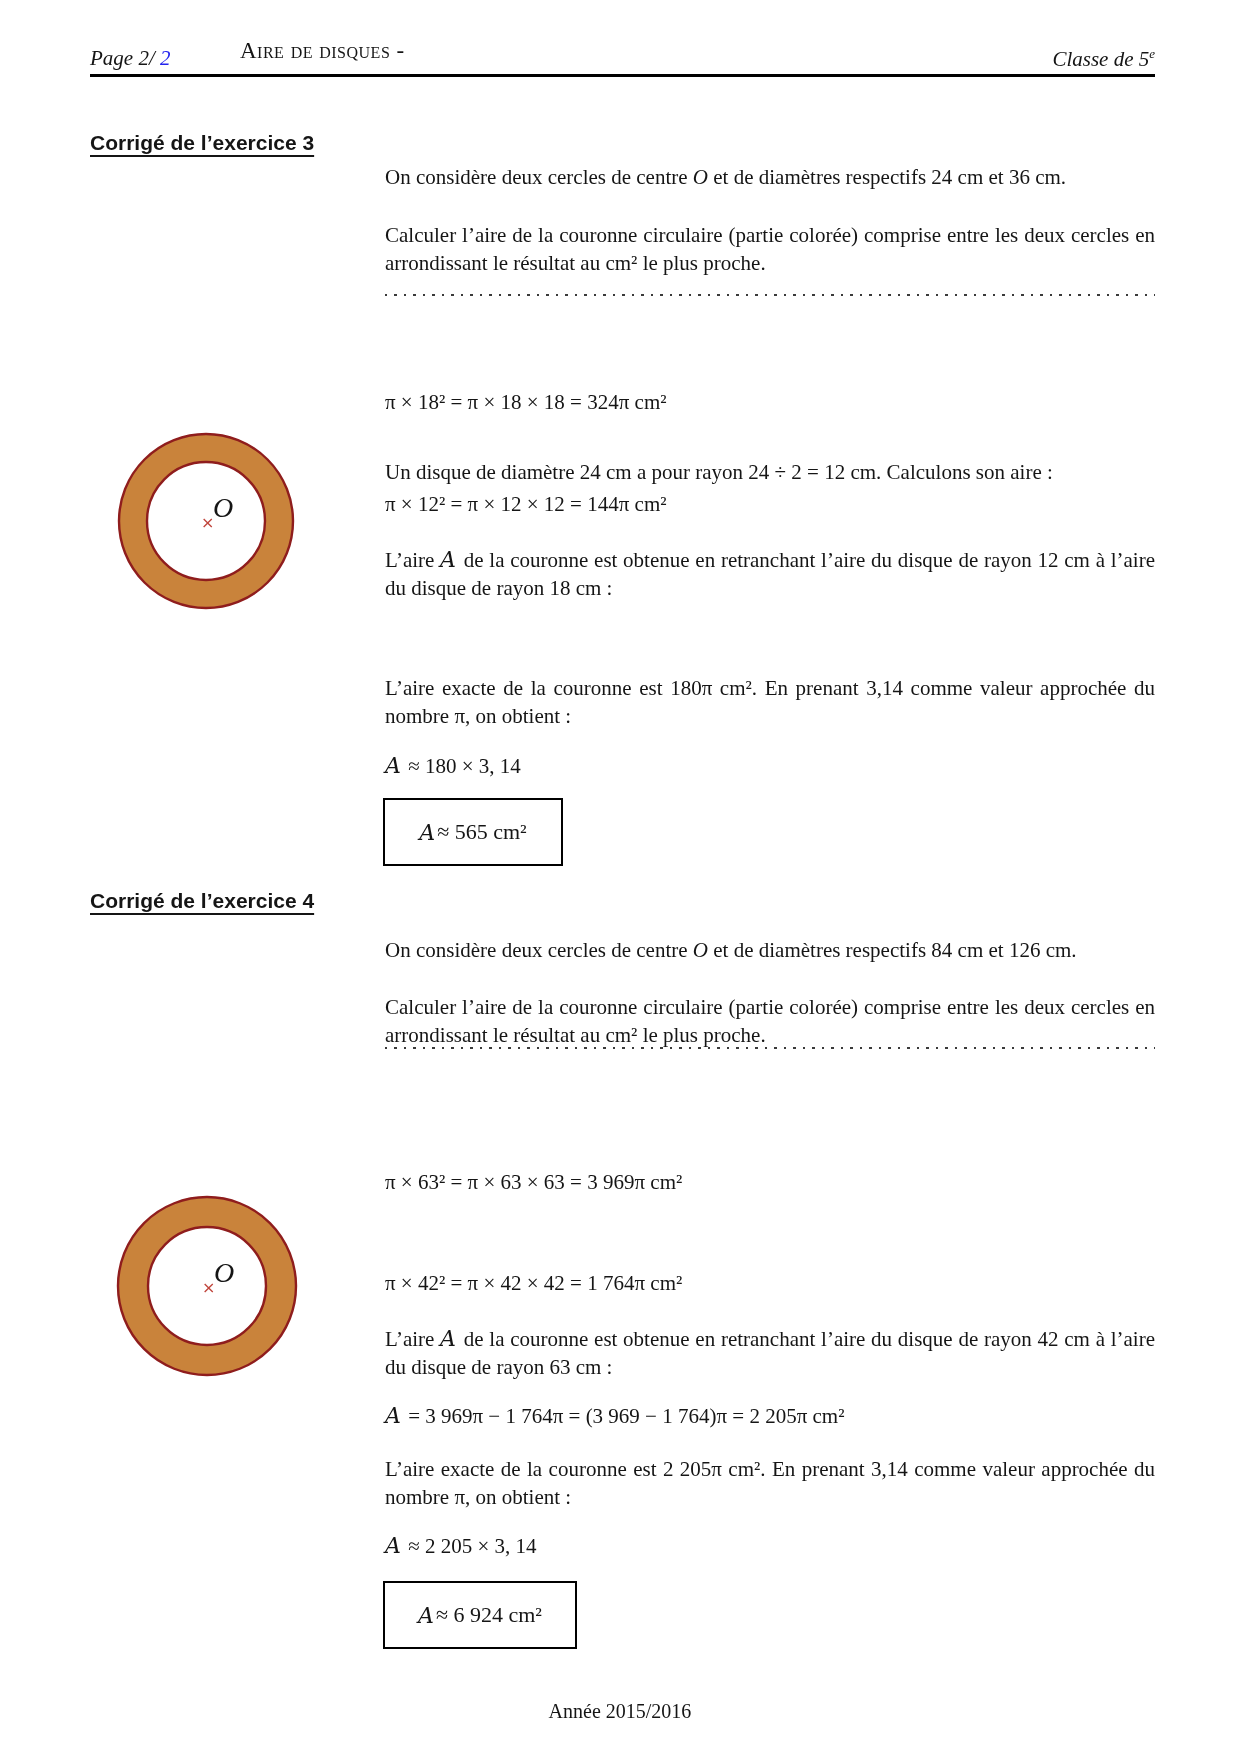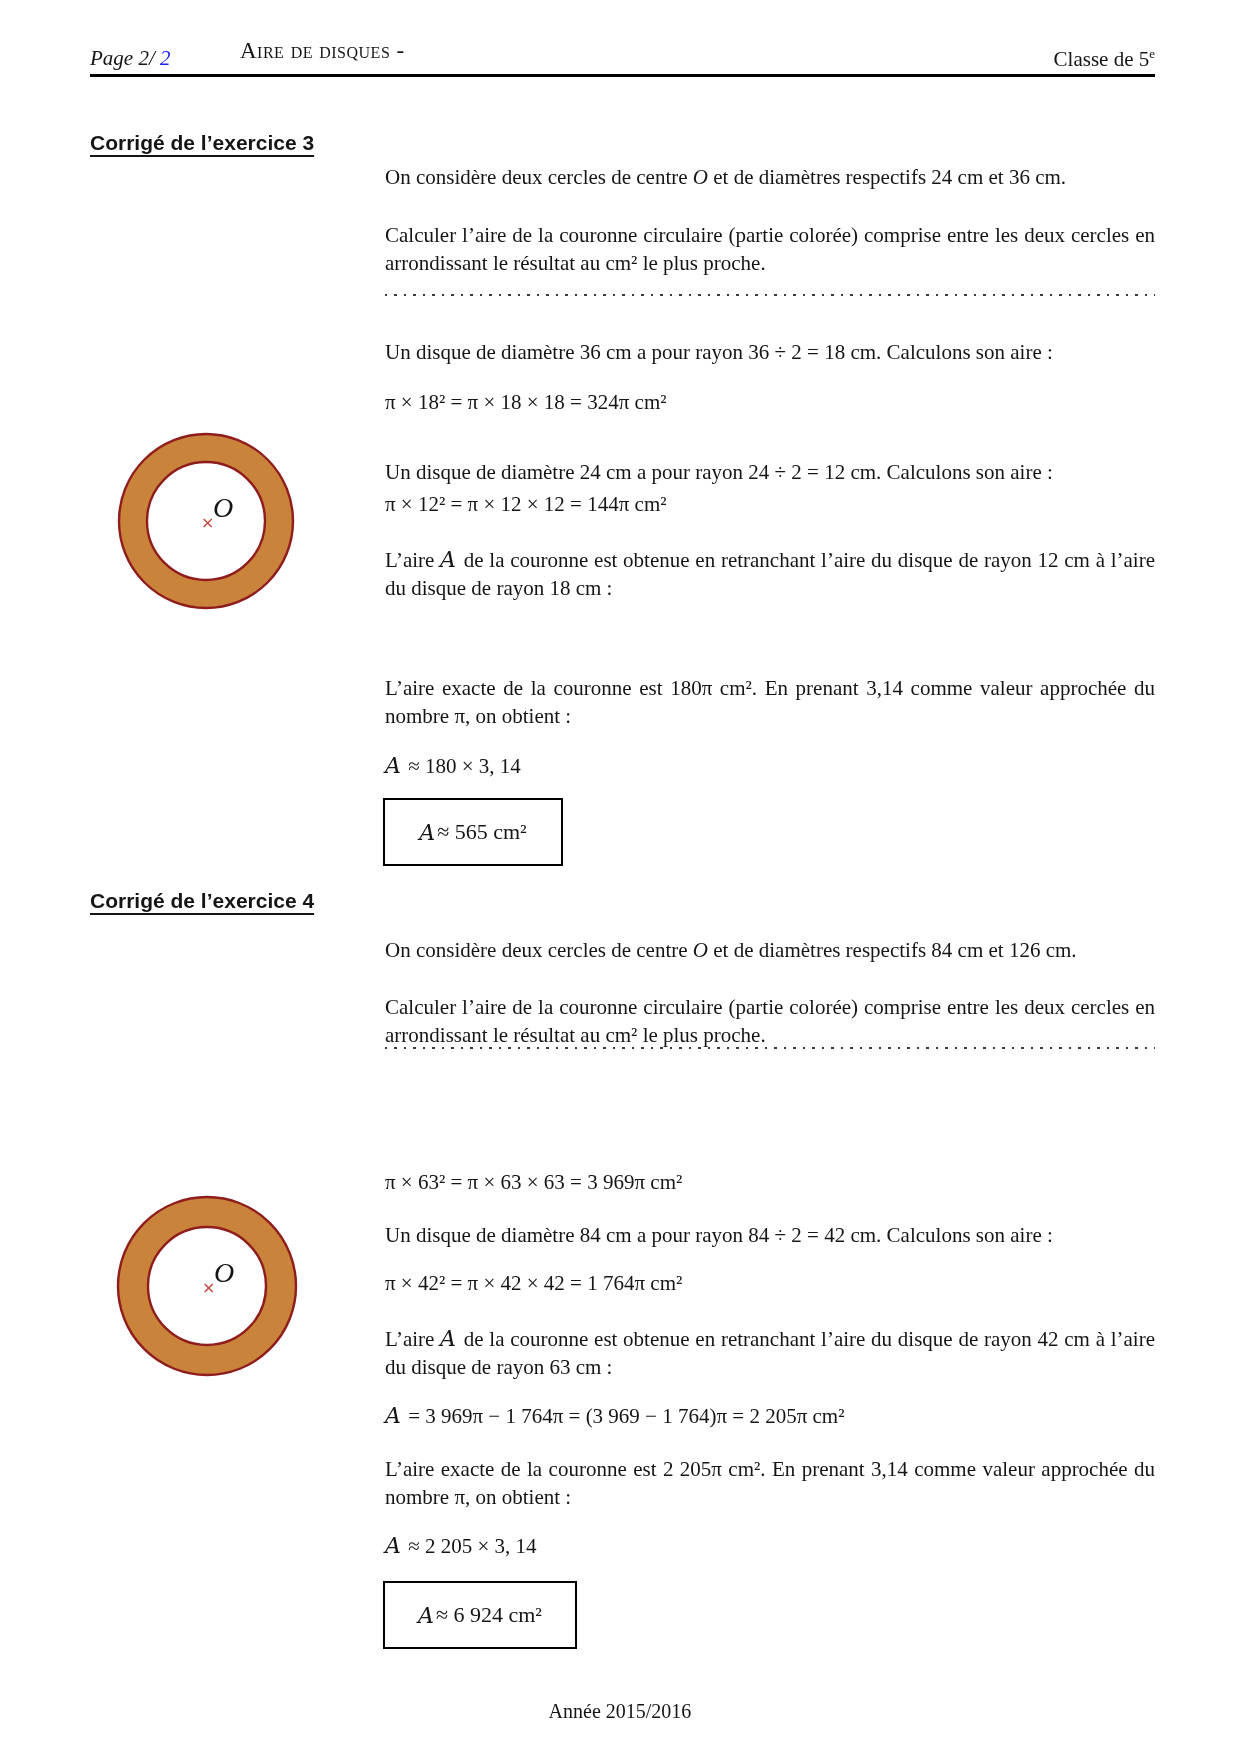--- a/index.html
+++ b/index.html
@@ -3,21 +3,21 @@
 <meta charset="utf-8">
 <style>
   html,body{margin:0;padding:0;background:#e8e8e8}
   .page{position:relative;width:1240px;height:1754px;background:#ffffff;overflow:hidden;
         font-family:"Liberation Serif",serif;color:#151515}
   .abs{position:absolute}
   
   .hdr-left{font-style:italic;font-size:21px;white-space:nowrap}
   .page-link{color:#2323ee;text-decoration:none;cursor:pointer}
   .hdr-title{font-variant:small-caps;font-size:23px;letter-spacing:.5px;white-space:nowrap}
-  .hdr-right{font-size:21px;white-space:nowrap}
+  .hdr-right{font-style:italic;font-size:21px;white-space:nowrap}
   .hdr-right sup{font-size:13px}
   .rule{height:2.5px;background:#000}
   
   .heading{font-family:Liberation Sans, sans-serif;font-weight:bold;font-size:21px;
            text-decoration:underline;text-decoration-thickness:1.5px;text-underline-offset:5px;white-space:nowrap}
   
   .para{width:770px;font-size:21px;line-height:28px;text-align:justify;text-justify:inter-word}
   .io{font-style:italic}
   .formula{font-size:21px;white-space:nowrap}
   .cal{font-style:italic;font-family:"DejaVu Serif",serif;font-size:22px;padding-right:2px}
@@ -55,21 +55,20 @@
 
   <div class="abs dotline" style="left:385px;top:293px"></div>
 
   <svg class="fig" style="left:116px;top:431px" width="180" height="180" viewBox="0 0 180 180">
     <circle cx="90" cy="90" r="87" fill="#c9833b" stroke="#8f1d1d" stroke-width="2.4"></circle>
     <circle cx="90" cy="90" r="59" fill="#ffffff" stroke="#8f1d1d" stroke-width="2.4"></circle>
     <text x="97" y="86" class="figO">O</text>
     <text x="85" y="97" class="figX">×</text>
   </svg>
 
-  <div class="abs para" style="left:385px;top:338px">Un disque de diamètre 36&nbsp;cm a pour rayon 36 ÷ 2 = 18&nbsp;cm. Calculons son aire :</div>
   <div class="abs formula" style="left:385px;top:390px">π × 18² = π × 18 × 18 = 324π cm²</div>
   <div class="abs para" style="left:385px;top:458px">Un disque de diamètre 24&nbsp;cm a pour rayon 24 ÷ 2 = 12&nbsp;cm. Calculons son aire :</div>
   <div class="abs formula" style="left:385px;top:492px">π × 12² = π × 12 × 12 = 144π cm²</div>
 
   <div class="abs para" style="left:385px;top:546px">
     <span>L’aire </span><span class="cal">A</span><span> de la couronne est obtenue en retranchant l’aire du disque de rayon 12&nbsp;cm à l’aire du disque de rayon 18&nbsp;cm :</span>
   </div>
 
 
   <div class="abs para" style="left:385px;top:674px">L’aire exacte de la couronne est 180π cm². En prenant 3,14 comme valeur approchée du nombre π, on obtient :</div>
@@ -93,21 +92,20 @@
   <div class="abs dotline" style="left:385px;top:1046px"></div>
 
   <svg class="fig" style="left:116px;top:1195px" width="182" height="182" viewBox="0 0 182 182">
     <circle cx="91" cy="91" r="89" fill="#c9833b" stroke="#8f1d1d" stroke-width="2.4"></circle>
     <circle cx="91" cy="91" r="59" fill="#ffffff" stroke="#8f1d1d" stroke-width="2.4"></circle>
     <text x="98" y="87" class="figO">O</text>
     <text x="86" y="98" class="figX">×</text>
   </svg>
 
   <div class="abs formula" style="left:385px;top:1170px">π × 63² = π × 63 × 63 = 3&nbsp;969π cm²</div>
-  <div class="abs para" style="left:385px;top:1221px">Un disque de diamètre 84&nbsp;cm a pour rayon 84 ÷ 2 = 42&nbsp;cm. Calculons son aire :</div>
   <div class="abs formula" style="left:385px;top:1271px">π × 42² = π × 42 × 42 = 1&nbsp;764π cm²</div>
 
   <div class="abs para" style="left:385px;top:1325px">
     <span>L’aire </span><span class="cal">A</span><span> de la couronne est obtenue en retranchant l’aire du disque de rayon 42&nbsp;cm à l’aire du disque de rayon 63&nbsp;cm :</span>
   </div>
 
   <div class="abs formula" style="left:385px;top:1403px">
     <span class="cal">A</span><span> = 3&nbsp;969π − 1&nbsp;764π = (3&nbsp;969 − 1&nbsp;764)π = 2&nbsp;205π cm²</span>
   </div>
 

